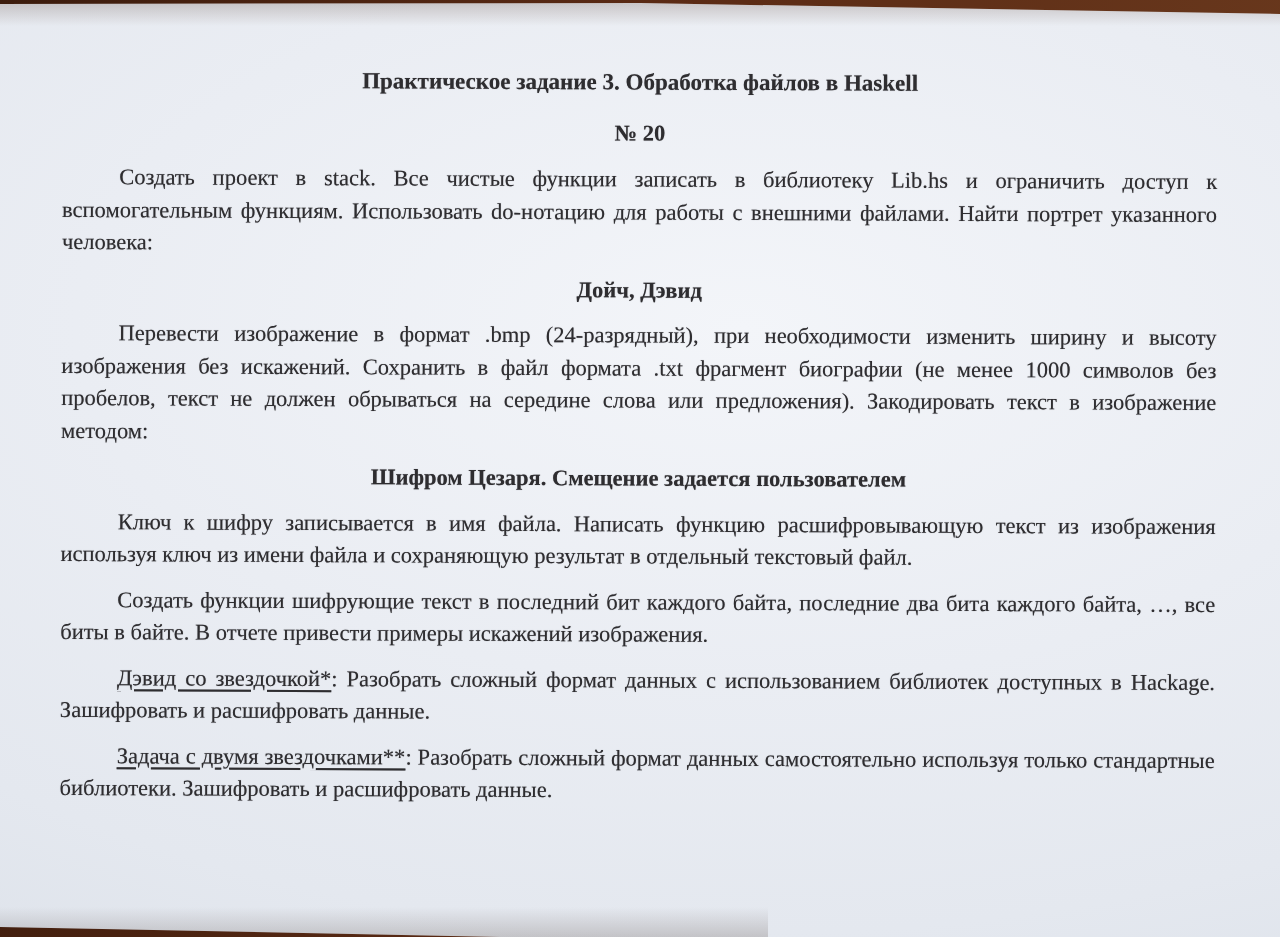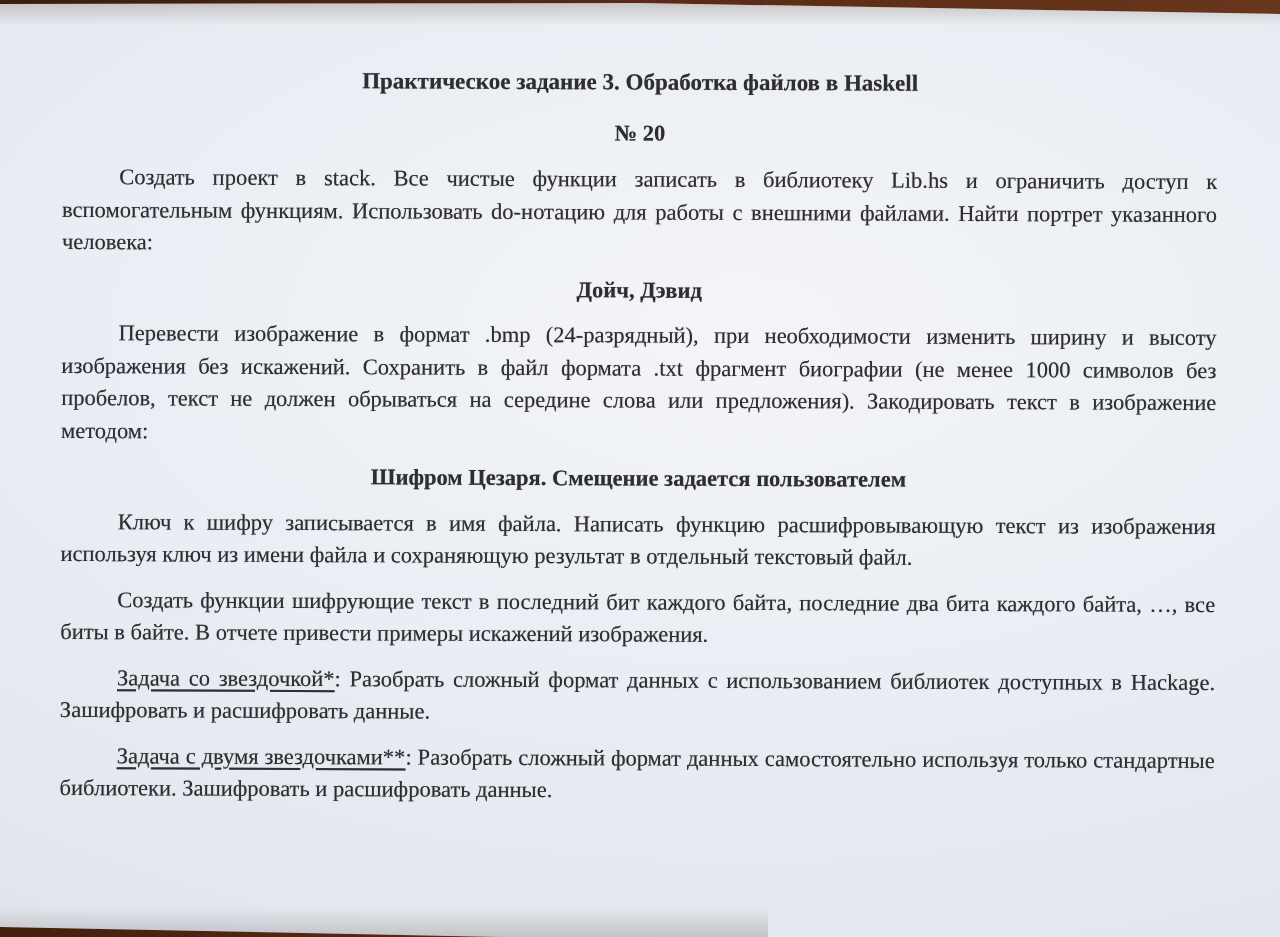--- a/index.html
+++ b/index.html
@@ -92,18 +92,18 @@
     <div class="heading">Дойч, Дэвид</div>
 
     <p class="para">Перевести изображение в формат .bmp (24-разрядный), при необходимости изменить ширину и высоту изображения без искажений. Сохранить в файл формата .txt фрагмент биографии (не менее 1000 символов без пробелов, текст не должен обрываться на середине слова или предложения). Закодировать текст в изображение методом:</p>
 
     <div class="heading">Шифром Цезаря. Смещение задается пользователем</div>
 
     <p class="para">Ключ к шифру записывается в имя файла. Написать функцию расшифровывающую текст из изображения используя ключ из имени файла и сохраняющую результат в отдельный текстовый файл.</p>
 
     <p class="para">Создать функции шифрующие текст в последний бит каждого байта, последние два бита каждого байта, …, все биты в байте. В отчете привести примеры искажений изображения.</p>
 
-    <p class="para"><span class="ul">Задача со звездочкой*</span><span>:</span> <span>Разобрать сложный формат данных с использованием библиотек доступных в Hackage. Зашифровать и расшифровать данные.</span></p>
+    <p class="para"><span class="ul">Дэвид со звездочкой*</span><span>:</span> <span>Разобрать сложный формат данных с использованием библиотек доступных в Hackage. Зашифровать и расшифровать данные.</span></p>
 
     <p class="para"><span class="ul">Задача с двумя звездочками**</span><span>:</span> <span>Разобрать сложный формат данных самостоятельно используя только стандартные библиотеки. Зашифровать и расшифровать данные.</span></p>
 
   </div>
 </div>
 
 </body></html>

